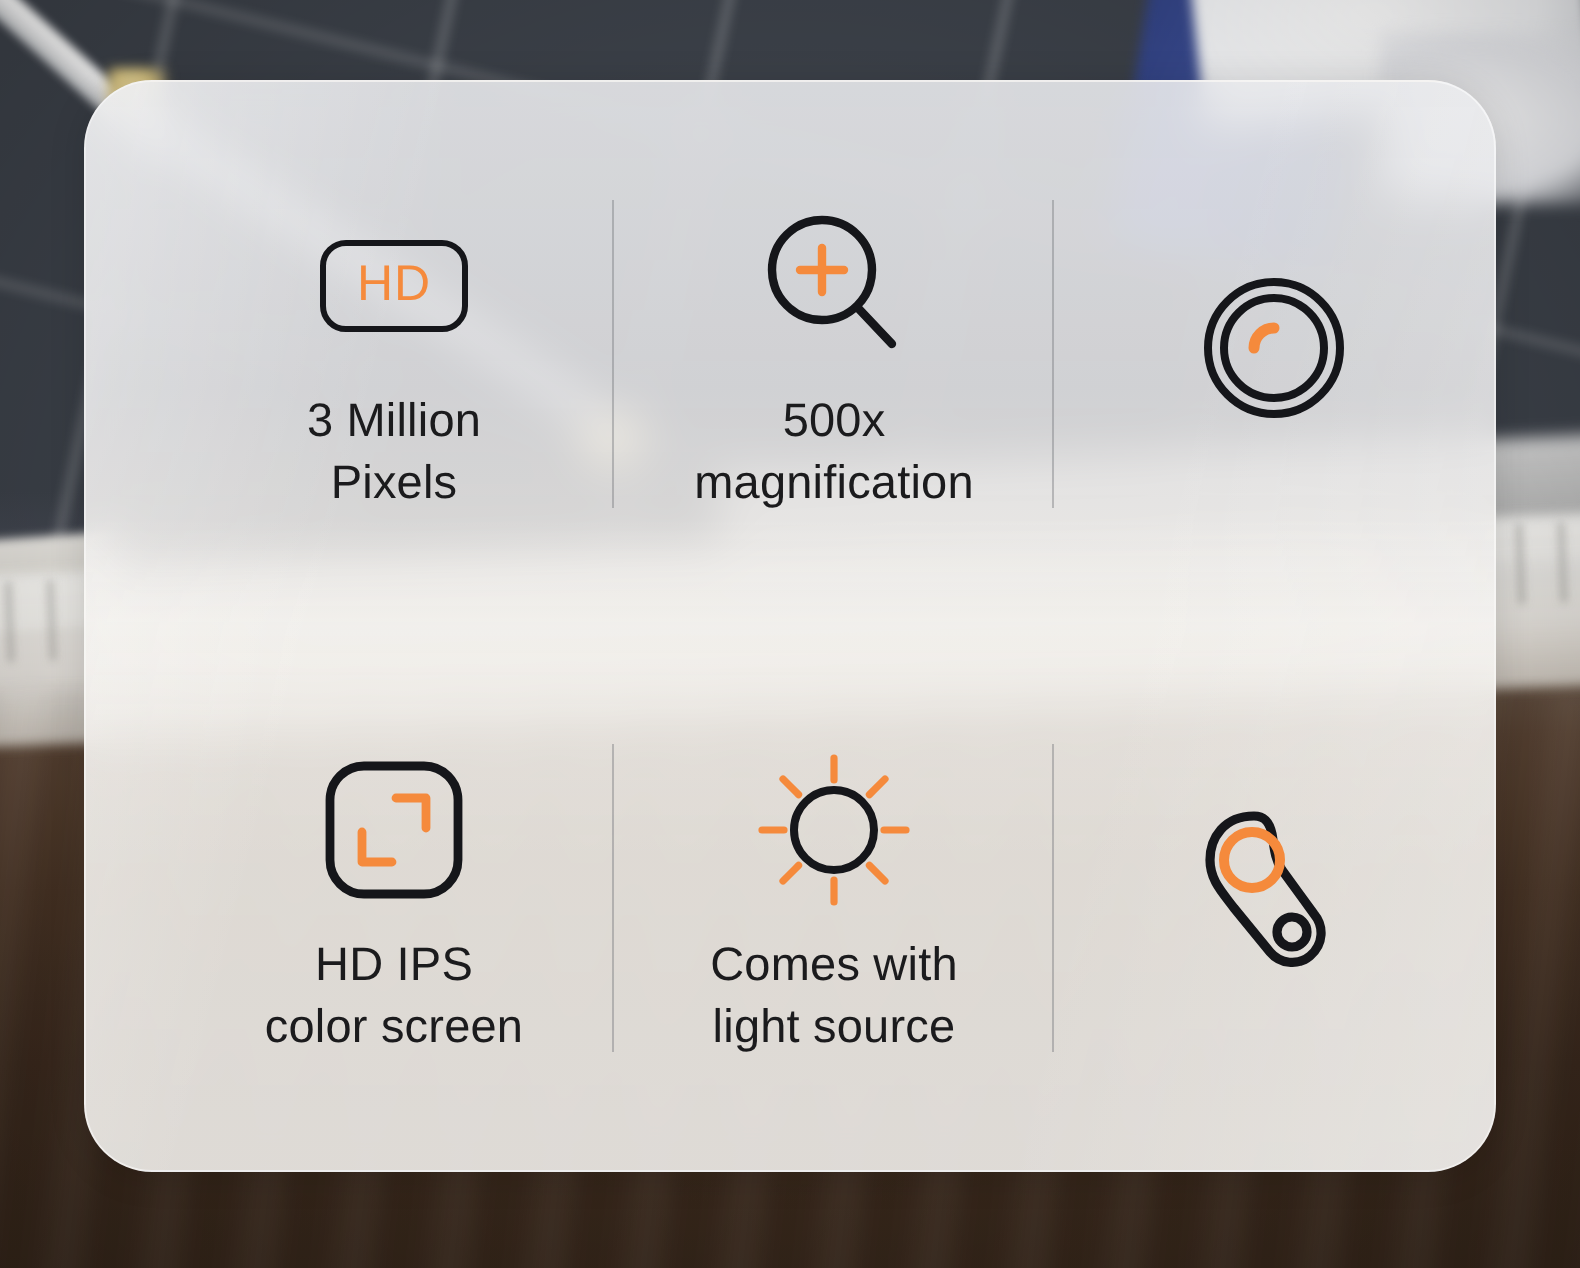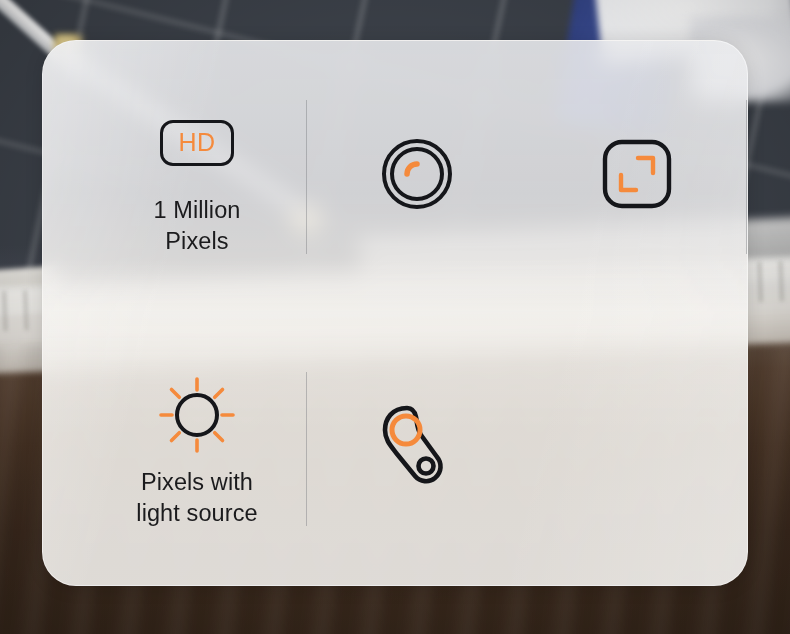--- a/index.html
+++ b/index.html
@@ -341,62 +341,76 @@
   <div class="card-sheen"></div>
 
   <div class="grid">
 
     <div class="cell sep-right">
       <div class="icon-wrap">
         <div class="hd-badge">
           <span>HD</span>
         </div>
       </div>
-      <div class="label">1 Million
+      <div class="label">3 Million
 Pixels</div>
     </div>
 
+    <div class="cell sep-right">
+      <div class="icon-wrap">
+        <svg width="82" height="82" viewBox="0 0 82 82" aria-hidden="true">
+          <circle cx="35" cy="33" r="25" fill="none" stroke="#15161a" stroke-width="4.2"></circle>
+          <line x1="53" y1="52" x2="70" y2="70" stroke="#15161a" stroke-width="4.2" stroke-linecap="round"></line>
+          <line x1="24" y1="33" x2="46" y2="33" stroke="#f58a3c" stroke-width="4.2" stroke-linecap="round"></line>
+          <line x1="35" y1="22" x2="35" y2="44" stroke="#f58a3c" stroke-width="4.2" stroke-linecap="round"></line>
+        </svg>
+      </div>
+      <div class="label">500x
+magnification</div>
+    </div>
 
     <div class="cell">
       <div class="icon-wrap">
         <svg width="76" height="76" viewBox="0 0 76 76" aria-hidden="true">
           <circle cx="38" cy="38" r="33" fill="none" stroke="#15161a" stroke-width="4"></circle>
           <circle cx="38" cy="38" r="25" fill="none" stroke="#15161a" stroke-width="4"></circle>
           <path d="M 28 38 A 10 10 0 0 1 38 28" fill="none" stroke="#f58a3c" stroke-width="5.5" stroke-linecap="round"></path>
         </svg>
       </div>
     </div>
 
     <div class="cell sep-right">
       <div class="icon-wrap">
         <svg width="70" height="70" viewBox="0 0 70 70" aria-hidden="true">
           <rect x="3" y="3" width="64" height="64" rx="17" ry="17" fill="none" stroke="#15161a" stroke-width="4.4"></rect>
           <path d="M 36 19 L 51 19 L 51 34" fill="none" stroke="#f58a3c" stroke-width="4.4" stroke-linecap="round" stroke-linejoin="round"></path>
           <path d="M 34 51 L 19 51 L 19 36" fill="none" stroke="#f58a3c" stroke-width="4.4" stroke-linecap="round" stroke-linejoin="round"></path>
         </svg>
       </div>
+      <div class="label">HD IPS
+color screen</div>
     </div>
 
     <div class="cell sep-right">
       <div class="icon-wrap">
         <svg width="80" height="80" viewBox="0 0 80 80" aria-hidden="true">
           <circle cx="40" cy="40" r="20" fill="none" stroke="#15161a" stroke-width="4"></circle>
           <g stroke="#f58a3c" stroke-width="3.6" stroke-linecap="round">
             <line x1="40" y1="4" x2="40" y2="15"></line>
             <line x1="40" y1="65" x2="40" y2="76"></line>
             <line x1="4" y1="40" x2="15" y2="40"></line>
             <line x1="65" y1="40" x2="76" y2="40"></line>
             <line x1="14.5" y1="14.5" x2="22.3" y2="22.3"></line>
             <line x1="57.7" y1="57.7" x2="65.5" y2="65.5"></line>
             <line x1="65.5" y1="14.5" x2="57.7" y2="22.3"></line>
             <line x1="22.3" y1="57.7" x2="14.5" y2="65.5"></line>
           </g>
         </svg>
       </div>
-      <div class="label">Pixels with
+      <div class="label">Comes with
 light source</div>
     </div>
 
     <div class="cell">
       <div class="icon-wrap">
         <svg width="72" height="84" viewBox="0 0 72 84" aria-hidden="true">
           <path d="M 26 4
                    C 11 4 4 15 4 26
                    C 4 36 10 42 16 50
                    L 34 72

